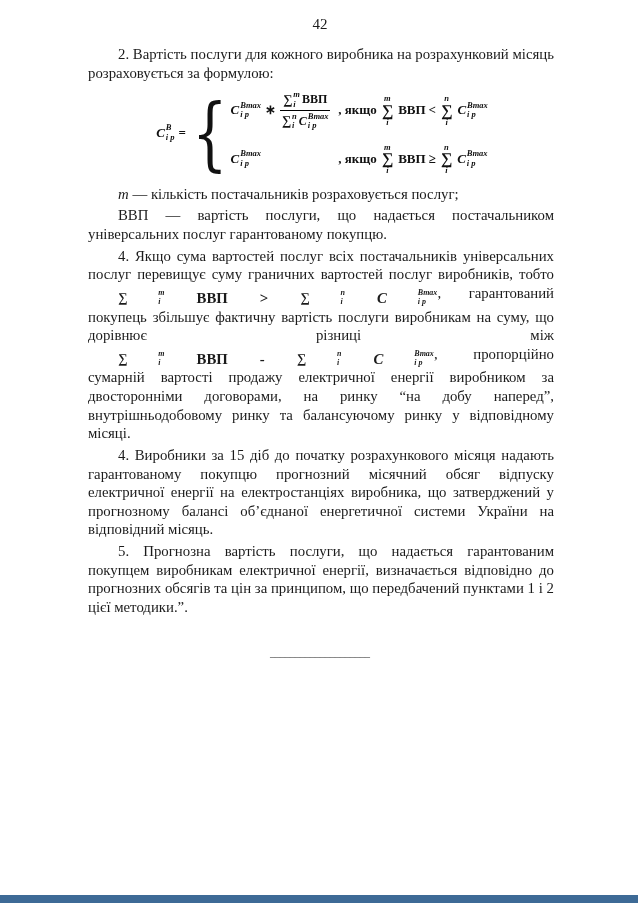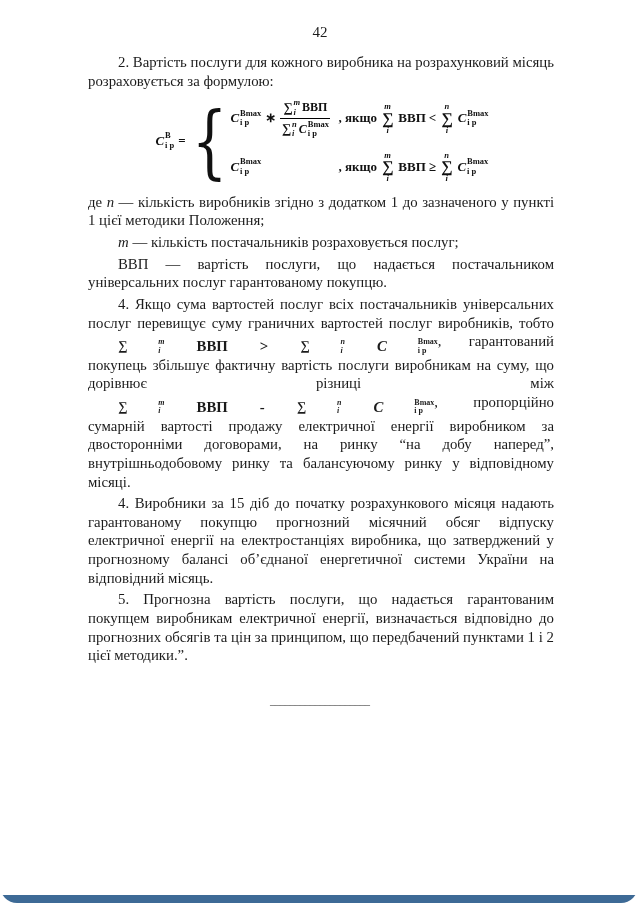--- a/index.html
+++ b/index.html
@@ -6,22 +6,21 @@
   .page {
     position: relative;
     width: 638px;
     height: 903px;
     margin: 0 auto;
     background: #ffffff;
     font-family: "Liberation Serif", serif;
     color: #1b1b1b;
     overflow: hidden;
     box-sizing: border-box;
-    padding: 24px 84px 0 86px;
-    border-radius: 17px;
+    padding: 16px 84px 0 86px;
   }
   .page-number {
     text-align: center;
     font-size: 15px;
     margin: 0 0 12px 0;
   }
   .para {
     font-size: 14.8px;
     line-height: 1.26;
     text-align: justify;
@@ -45,21 +44,21 @@
   .mb { font-style: italic; font-weight: bold; }
   .msc {
     display: inline-flex;
     flex-direction: column;
     justify-content: center;
     font-size: 8.5px;
     line-height: 1.1;
     margin-left: 1px;
     font-style: normal;
   }
-  .msup, .msub { display: block; }
+  .msup, .msub { display: block; font-style: italic; }
   .meq { margin-left: 4px; }
   .brace {
     font-family: "DejaVu Serif", serif;
     font-weight: normal;
     font-size: 56px;
     line-height: 1;
     transform: scaleY(1.45);
     margin: 0 3px 0 1px;
   }
   .cases {
@@ -221,21 +220,20 @@
           <span class="msc">
             <span class="msup">Вmax</span>
             <span class="msub">i р</span>
           </span>
         </span>
       </span>
 
     </div>
   </div>
 
-  <p class="para noindent"><span>де </span><span class="ivar">n</span><span> — кількість виробників згідно з додатком 1 до зазначеного у пункті 1 цієї методики Положення;</span></p>
 
   <p class="para"><span class="ivar">m</span><span> — кількість постачальників розраховується послуг;</span></p>
 
   <p class="para"><span>ВВП — вартість послуги, що надається постачальником універсальних послуг гарантованому покупцю.</span></p>
 
   <p class="para"><span>4. Якщо сума вартостей послуг всіх постачальників універсальних послуг перевищує суму граничних вартостей послуг виробників, тобто </span><span class="imath">
         <span class="mvar">
           <span class="msigma">∑</span>
           <span class="msc">
             <span class="msup ivar">m</span>

